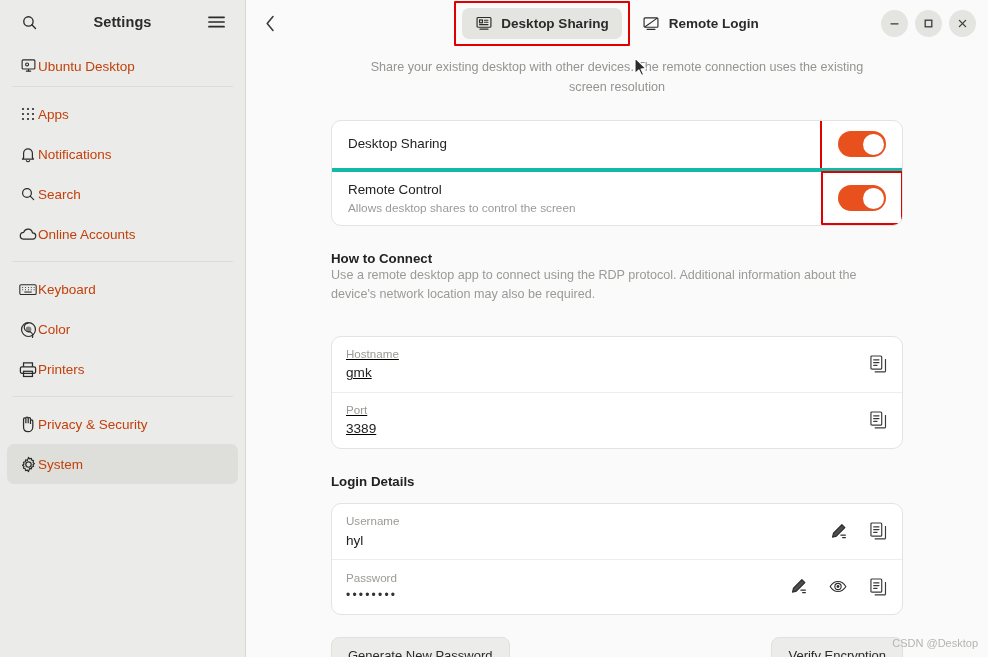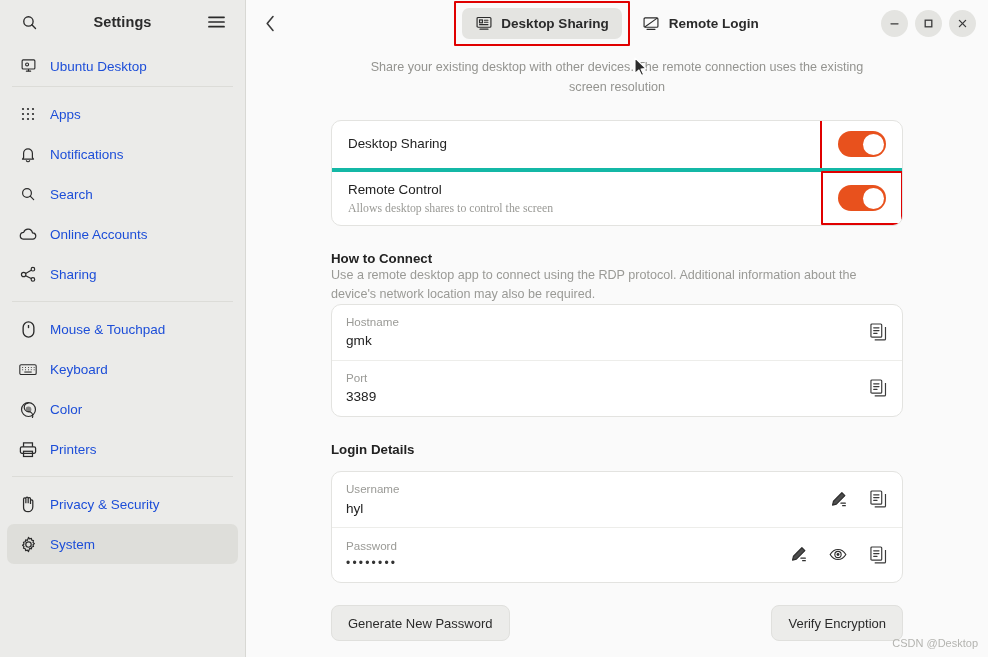--- a/index.html
+++ b/index.html
@@ -62,25 +62,25 @@
   }
   .nav-group { padding: 0; }
   .nav-sep {
     height: 1px;
     background: #dcdcd8;
     margin: 7px 5px 7px 5px;
   }
   .nav-item {
     display: flex;
     align-items: center;
-    gap: 13px;
+    gap: 1px;
     height: 40px;
     padding: 0 12px;
     border-radius: 7px;
-    color: #1d4ed8;
+    color: #c2410c;
     font-size: 13.5px;
   }
   .nav-item.selected { background: #dededa; }
   .nav-item.clipped-top { height: 33px; align-items: flex-end; padding-bottom: 5px; }
   .nav-icon {
     width: 18px; height: 18px;
     display: flex; align-items: center; justify-content: center;
     flex: 0 0 18px;
     color: #2b2b2b;
   }
@@ -179,21 +179,21 @@
   .row {
     display: flex;
     align-items: center;
     padding: 0 16px;
     min-height: 47px;
     position: relative;
   }
   .row + .row { border-top: 4px solid #14b8a6; }
   .row-text { flex: 1; padding: 9px 0; }
   .row-title { font-size: 13.4px; color: #222; line-height: 1.35; }
-  .row-sub { font-size: 11.8px; color: #9a9a96; margin-top: 2px; line-height: 1.3; font-family: Liberation Serif, serif; }
+  .row-sub { font-size: 11.8px; color: #9a9a96; margin-top: 2px; line-height: 1.3; }
 
   
   .toggle-wrap { position: relative; display: flex; align-items: center; }
   .toggle {
     width: 48px; height: 26px;
     border-radius: 13px;
     background: #e8511d;
     position: relative;
     display: block;
   }
@@ -353,45 +353,24 @@
           <span>Search</span>
         </div>
         <div class="nav-item">
           <span class="nav-icon">
             <svg width="18" height="13" viewBox="0 0 22 15" fill="none" stroke="#2b2b2b" stroke-width="1.5">
               <path d="M5.2 13.2a4.2 4.2 0 0 1 .5-8.36A5.6 5.6 0 0 1 16.5 5.6a3.8 3.8 0 0 1 .4 7.6z" stroke-linejoin="round"></path>
             </svg>
           </span>
           <span>Online Accounts</span>
         </div>
-        <div class="nav-item">
-          <span class="nav-icon">
-            <svg width="17" height="17" viewBox="0 0 20 20" fill="none" stroke="#2b2b2b" stroke-width="1.4">
-              <circle cx="15.2" cy="3.8" r="2.1"></circle>
-                <circle cx="4.3" cy="10" r="2.6"></circle>
-                <circle cx="15.2" cy="15.8" r="2.1"></circle>
-              <line x1="6.6" y1="8.7" x2="13.2" y2="5"></line>
-                <line x1="6.6" y1="11.4" x2="13.2" y2="14.8"></line>
-            </svg>
-          </span>
-          <span>Sharing</span>
-        </div>
       </div>
       <div class="nav-sep"></div>
 
       <div class="nav-group">
-        <div class="nav-item">
-          <span class="nav-icon">
-            <svg width="13" height="17" viewBox="0 0 14 19" fill="none" stroke="#2b2b2b" stroke-width="1.5">
-              <rect x="1" y="1" width="12" height="17" rx="6"></rect>
-                <line x1="7" y1="4.5" x2="7" y2="8"></line>
-            </svg>
-          </span>
-          <span>Mouse &amp; Touchpad</span>
-        </div>
         <div class="nav-item">
           <span class="nav-icon">
             <svg width="19" height="13" viewBox="0 0 22 15" fill="none" stroke="#2b2b2b" stroke-width="1.3">
               <rect x="1" y="1.6" width="20" height="12" rx="1.6"></rect>
               <line x1="4" y1="5" x2="5" y2="5"></line>
                 <line x1="7.5" y1="5" x2="8.5" y2="5"></line>
                 <line x1="11" y1="5" x2="12" y2="5"></line>
                 <line x1="14.5" y1="5" x2="15.5" y2="5"></line>
                 <line x1="18" y1="5" x2="19" y2="5"></line>
               <line x1="4" y1="7.7" x2="5" y2="7.7"></line>
@@ -529,21 +508,21 @@
             <div class="toggle-wrap">
               <span class="toggle"></span>
               <span class="ann-box" style="left:-17px; top:-14px; right:-17px; bottom:-14px;"></span>
             </div>
           </div>
         </div>
 
         <div class="section-title">How to Connect</div>
         <div class="section-desc">Use a remote desktop app to connect using the RDP protocol. Additional information about the device's network location may also be required.</div>
 
-        <div class="card" style="margin-top:0;">
+        <div class="card" style="margin-top:32px;text-decoration:underline;">
           <div class="field-row">
             <div class="field-texts">
               <div class="field-label">Hostname</div>
               <div class="field-value">gmk</div>
             </div>
             <div class="field-actions">
               <div class="act-btn">
                 <svg width="17" height="18" viewBox="0 0 18 19" fill="none" stroke="#3a3a3a" stroke-width="1.25">
                   <rect x="1" y="1" width="11.4" height="14" rx="1.1"></rect>
                   <path d="M5 17.9h10.3a1.1 1.1 0 0 0 1.1-1.1V4.3"></path>

